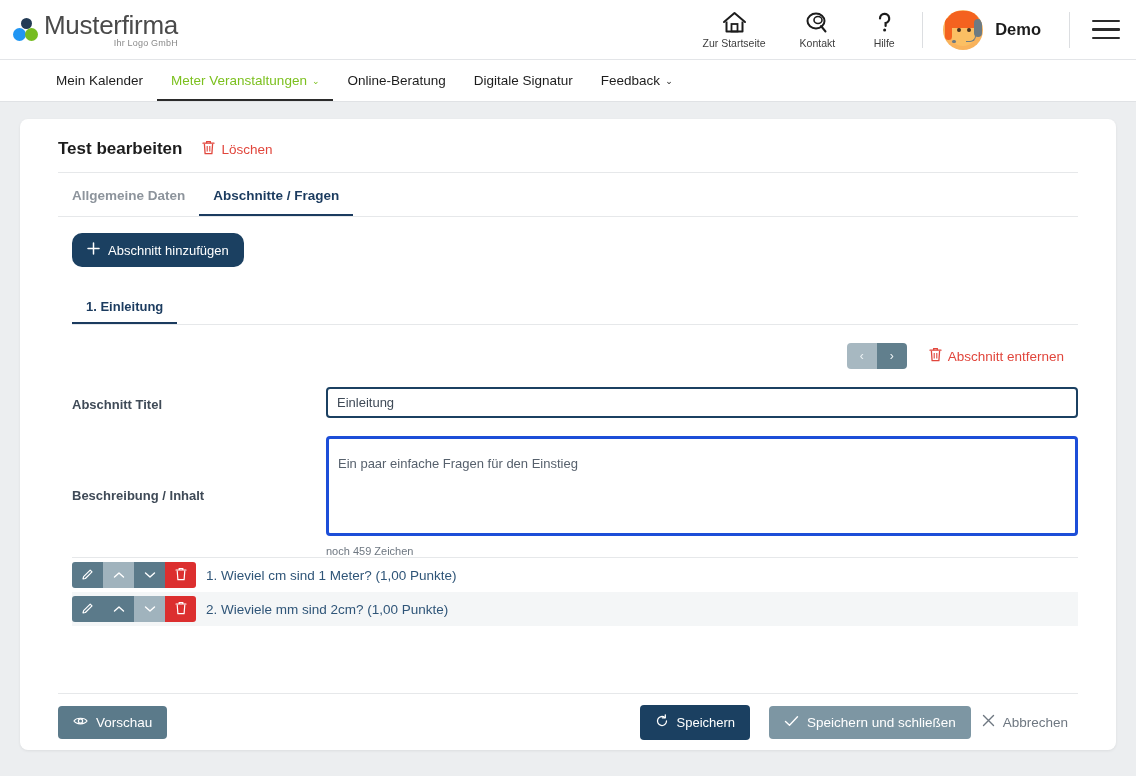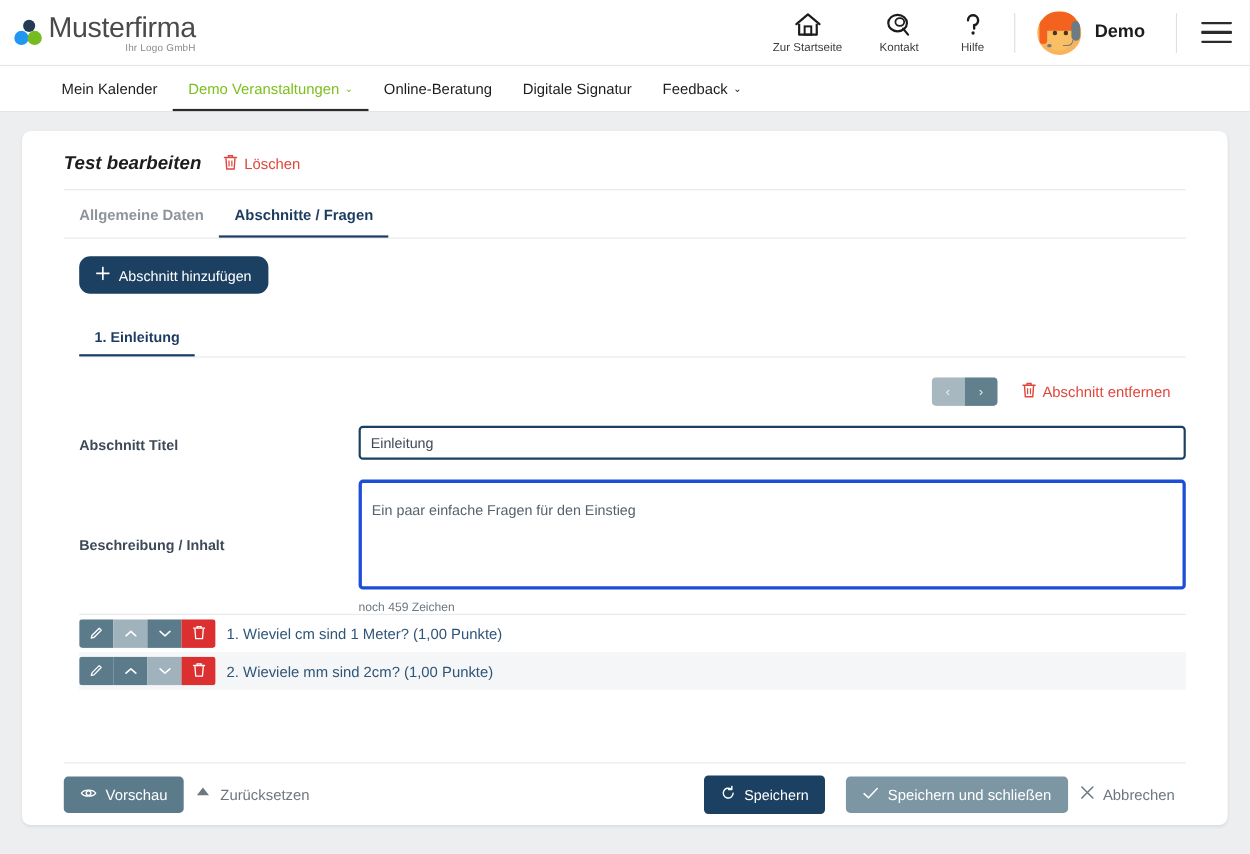--- a/index.html
+++ b/index.html
@@ -76,21 +76,21 @@
   .card {
     position: absolute; left: 20px; top: 119px;
     width: 1096px; height: 631px;
     background: #fff; border-radius: 8px;
     box-shadow: 0 1px 3px rgba(0,0,0,.07);
     overflow: hidden;
   }
   .card-inner { padding: 20px 38px 0 38px; }
 
   .title-row { display: flex; align-items: center; gap: 20px; padding-bottom: 13px; }
-  .page-title { font-size: 17px; font-weight: bold; color: #1c1c1c; font-style: italic; }
+  .page-title { font-size: 17px; font-weight: bold; color: #1c1c1c; }
   .link-danger {
     display: inline-flex; align-items: center; gap: 6px;
     font-size: 13.5px; color: #e1463c; cursor: pointer;
   }
   .hr { height: 1px; background: #e6e8ea; }
 
   .tabs-main { display: flex; gap: 0; padding-top: 15px; }
   .tab-main {
     font-size: 13.5px; font-weight: bold; color: #8d949c;
     padding: 0 14px 13px 14px; cursor: pointer; position: relative;
@@ -272,21 +272,21 @@
     </div>
 
   </div>
 </div>
 
 <div class="navbar">
   <div class="nav-item">
     <span>Mein Kalender</span>
   </div>
   <div class="nav-item active">
-    <span>Demo Veranstaltungen</span>
+    <span>Meter Veranstaltungen</span>
     <span class="caret">⌄</span>
   </div>
   <div class="nav-item">
     <span>Online-Beratung</span>
   </div>
   <div class="nav-item">
     <span>Digitale Signatur</span>
   </div>
   <div class="nav-item">
     <span>Feedback</span>
@@ -457,28 +457,20 @@
   <div class="card-footer">
     <div class="footer-left">
       <button class="btn btn-slate">
         <span>
           <svg width="15" height="12" viewBox="0 0 15 12">
             <path d="M1 6 C3.2 2.3 11.8 2.3 14 6 C11.8 9.7 3.2 9.7 1 6 Z" fill="none" stroke="#fff" stroke-width="1.2"></path>
             <circle cx="7.5" cy="6" r="2.1" fill="none" stroke="#fff" stroke-width="1.2"></circle>
           </svg>
         </span>
         <span>Vorschau</span>
-      </button>
-      <button class="btn-ghost">
-        <span>
-          <svg width="15" height="13" viewBox="0 0 15 13">
-            <path d="M7.5 2 L13 9 H2 Z" fill="#6e7781"></path>
-          </svg>
-        </span>
-        <span>Zurücksetzen</span>
       </button>
     </div>
 
     <div class="footer-right">
       <button class="btn btn-primary">
         <span>
           <svg width="14" height="14" viewBox="0 0 14 14">
             <path d="M11.5 7 a4.5 4.5 0 1 1 -1.7 -3.5" fill="none" stroke="#fff" stroke-width="1.3" stroke-linecap="round"></path>
             <path d="M10.3 0.8 V3.8 H7.3" fill="none" stroke="#fff" stroke-width="1.3" stroke-linecap="round" stroke-linejoin="round"></path>
           </svg>

